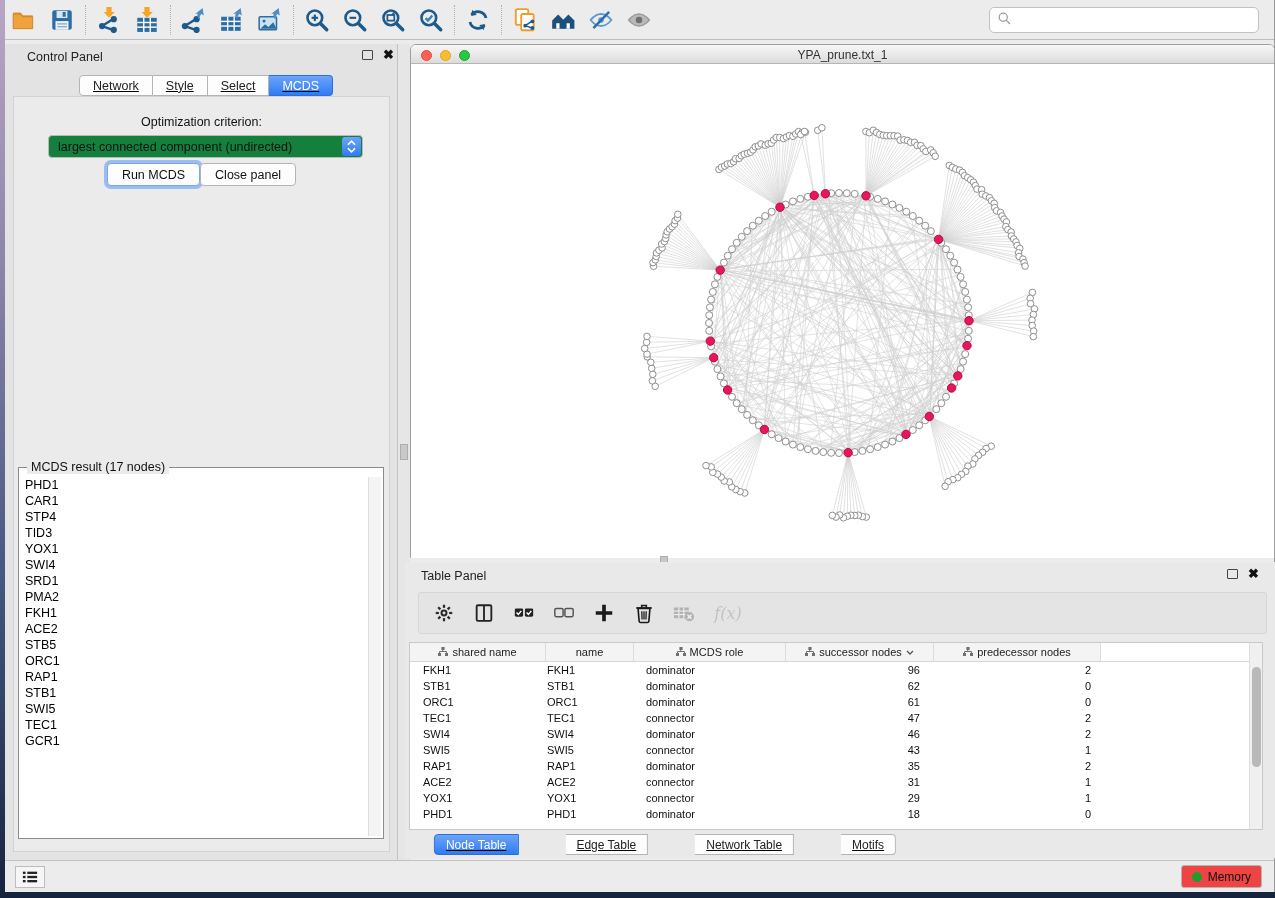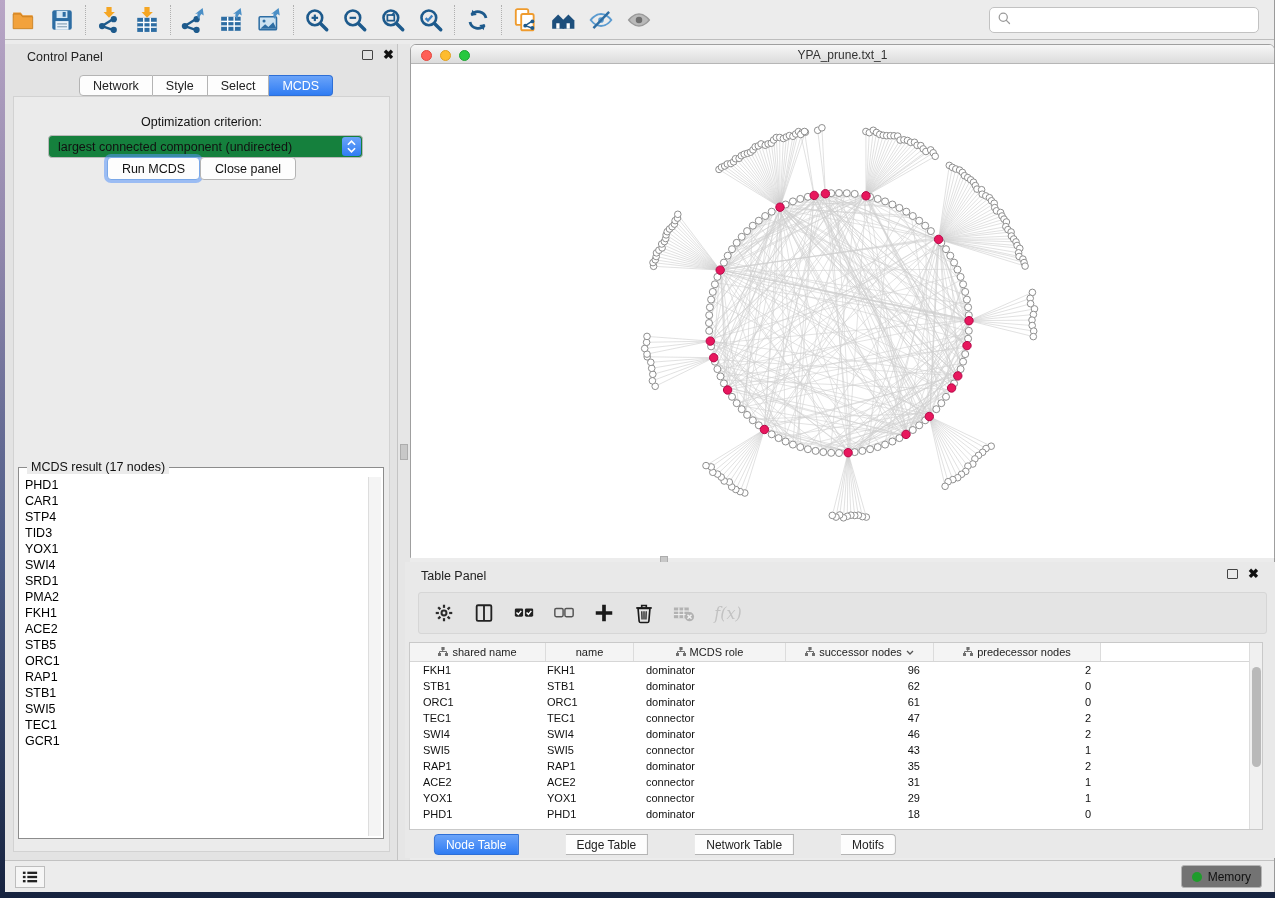--- a/index.html
+++ b/index.html
@@ -14,32 +14,32 @@
   .tb-sep { width:1px; height:30px; margin:0 4px; border-left:1px dotted #b0b0b0; }
   .search-box { position:absolute; right:15px; top:7px; width:270px; height:26px; background:#fff; border:1px solid #c2c2c2; border-radius:5px; display:flex; align-items:center; padding-left:7px; }
 
   
   .cp { position:absolute; left:0; top:44px; width:393px; height:816px; background:#e3e3e3; border-right:1px solid #c4c4c4; }
   .cp-header { position:absolute; left:10px; top:0; width:100%; height:26px; }
   .cp-title { position:absolute; left:12px; top:6px; font-size:12.5px; color:#222; }
   .win-ctl { position:absolute; top:6px; display:flex; gap:10px; align-items:center; }
   .float-glyph { width:11px; height:10px; border:1.5px solid #444; border-radius:1px; display:inline-block; }
   .close-glyph { font-size:13px; font-weight:bold; color:#111; line-height:10px; }
-  .seg { position:absolute; display:flex; }
+  .seg { position:absolute; display:flex;text-decoration:underline; }
   .seg-btn { height:21px; padding:0 13px; background:#fdfdfd; border:1px solid #b4b4b4; border-left:none; font-size:12.5px; color:#222; display:flex; align-items:center; cursor:pointer; }
   .seg-btn:first-child { border-left:1px solid #b4b4b4; border-radius:4px 0 0 4px; }
   .seg-btn:last-child { border-radius:0 4px 4px 0; }
   .seg-btn.active { background:linear-gradient(#6ba4f9,#2f7cf3); border-color:#2e6fd6; color:#fff; }
   .cp-content { position:absolute; left:8px; top:52px; width:377px; height:756px; background:#ebebeb; border:1px solid #d2d2d2; }
   .opt-label { position:absolute; top:18px; width:100%; text-align:center; font-size:12.5px; color:#111; }
   .select-box { position:absolute; left:34px; top:38px; width:315px; height:23px; background:#15803d; border:1px solid #b9b9b9; border-radius:4px; font-size:12.5px; color:#111; display:flex; align-items:center; padding-left:9px; cursor:pointer; }
   .select-stepper { position:absolute; right:1px; top:1px; width:19px; height:19px; border-radius:3px; background:linear-gradient(#6ba4f9,#2f7cf3); display:flex; flex-direction:column; align-items:center; justify-content:center; gap:1px; }
   .btn { height:23px; background:#fdfdfd; border:1px solid #b4b4b4; border-radius:4px; font-size:12.5px; color:#111; padding:0 14px; cursor:pointer; font-family:"Liberation Sans",sans-serif; }
   .btn.focused { box-shadow:0 0 0 3px rgba(90,150,250,.55); border-color:#7aa8e8; }
-  .btn-row { position:absolute; top:60px; width:100%; display:flex; justify-content:center; }
+  .btn-row { position:absolute; top:66px; width:100%; display:flex; justify-content:center; }
   .result-box { position:absolute; left:4px; top:370px; width:366px; height:372px; border:1px solid #8c8c8c; background:#fff; }
   .result-title { position:absolute; top:-8px; left:8px; background:#ebebeb; padding:0 4px; font-size:12.5px; color:#111; }
   .result-list { position:absolute; left:2px; top:9px; right:17px; bottom:2px; overflow:hidden; }
   .result-item { font-size:12.5px; line-height:16px; color:#000; padding-left:4px; }
   .result-scroll { position:absolute; right:2px; top:9px; bottom:2px; width:13px; background:#f4f4f4; border-left:1px solid #ddd; }
 
   
   .vsplit { position:absolute; left:393px; top:44px; width:12px; height:816px; background:#e6e6e6; }
   .vsplit-handle { position:absolute; left:2px; top:400px; width:8px; height:16px; background:#c8c8c8; border:1px solid #adadad; }
   .hsplit-handle { position:absolute; left:655px; top:556px; width:8px; height:8px; background:#c8c8c8; border:1px solid #adadad; }
@@ -66,21 +66,21 @@
   .td { font-size:11px; color:#111; line-height:16px; white-space:nowrap; overflow:hidden; }
   .td.c0 { padding-left:13px; } .td.c1 { padding-left:1px; } .td.c2 { padding-left:12px; }
   .td.c3 { text-align:right; padding-right:14px; } .td.c4 { text-align:right; padding-right:10px; }
   .tbl-scroll { position:absolute; right:0; top:0; bottom:0; width:13px; background:#f0f0f0; border-left:1px solid #ddd; }
   .tbl-thumb { position:absolute; left:1.5px; top:24px; width:9px; height:100px; background:#b9b9b9; border-radius:5px; }
   .foot-tabs { position:absolute; left:260px; top:272px; transform:translateX(-50%); display:flex;gap:47px; }
 
   
   .statusbar { position:absolute; left:0; top:860px; width:100%; height:32px; background:#ececec; border-top:1px solid #c2c2c2; }
   .list-btn { position:absolute; left:10px; top:5px; width:30px; height:22px; background:#f6f6f6; border:1px solid #bdbdbd; display:flex; align-items:center; justify-content:center; cursor:pointer; }
-  .mem-btn { position:absolute; right:12px; top:4px; height:23px; background:#737373; border:1px solid #b5b5b5; border-radius:3px; display:flex; align-items:center; gap:6px; padding:8px 10px; font-size:12px; color:#111; cursor:pointer; }
+  .mem-btn { position:absolute; right:12px; top:4px; height:23px; background:#ef4444; border:1px solid #b5b5b5; border-radius:3px; display:flex; align-items:center; gap:6px; padding:8px 10px; font-size:12px; color:#111; cursor:pointer; }
   .mem-dot { width:10px; height:10px; border-radius:50%; background:#1f9d2c; }
 </style>
 </head>
 <body>
 
 <div class="desktop">
 <div class="app">
 
   <div class="toolbar" id="main-toolbar">
     <div class="tb-btn">

